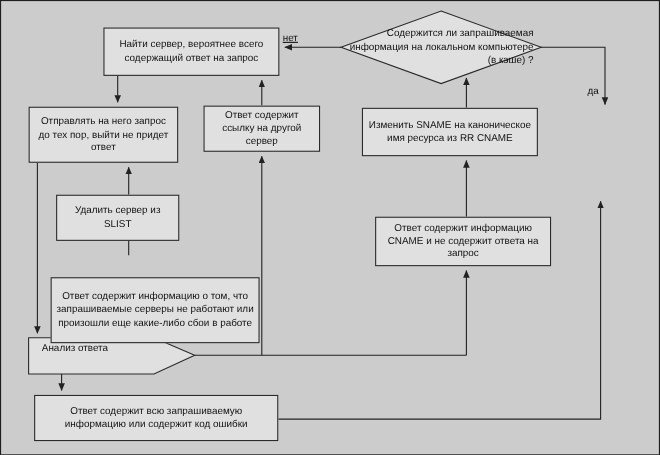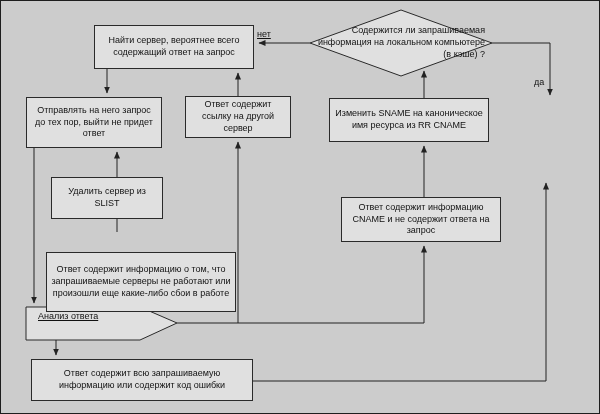--- a/index.html
+++ b/index.html
@@ -90,17 +90,17 @@
 
   <div class="box" style="left:328px;top:97px;width:160px;height:44px;">Изменить SNAME на каноническое имя ресурса из RR CNAME</div>
 
 
   <div class="box" style="left:50px;top:176px;width:112px;height:31px;">Удалить сервер из SLIST</div>
 
   <div class="box" style="left:340px;top:196px;width:160px;height:45px;">Ответ содержит информацию CNAME и не содержит ответа на запрос</div>
 
   <div class="box" style="left:45px;top:231px;width:190px;height:60px;margin-top:20px;">Ответ содержит информацию о том, что запрашиваемые серверы не работают или произошли еще какие-либо сбои в работе</div>
 
-  <div class="banner-text" style="left:25px;top:306px;width:114px;height:18px;text-decoration:underline;">Анализ ответа</div>
+  <div class="banner-text" style="left:25px;top:306px;width:114px;height:18px;">Анализ ответа</div>
 
   <div class="box" style="left:30px;top:358px;width:222px;height:24px;">Ответ содержит всю запрашиваемую информацию или содержит код ошибки</div>
 
 </div>
 
 </body></html>

